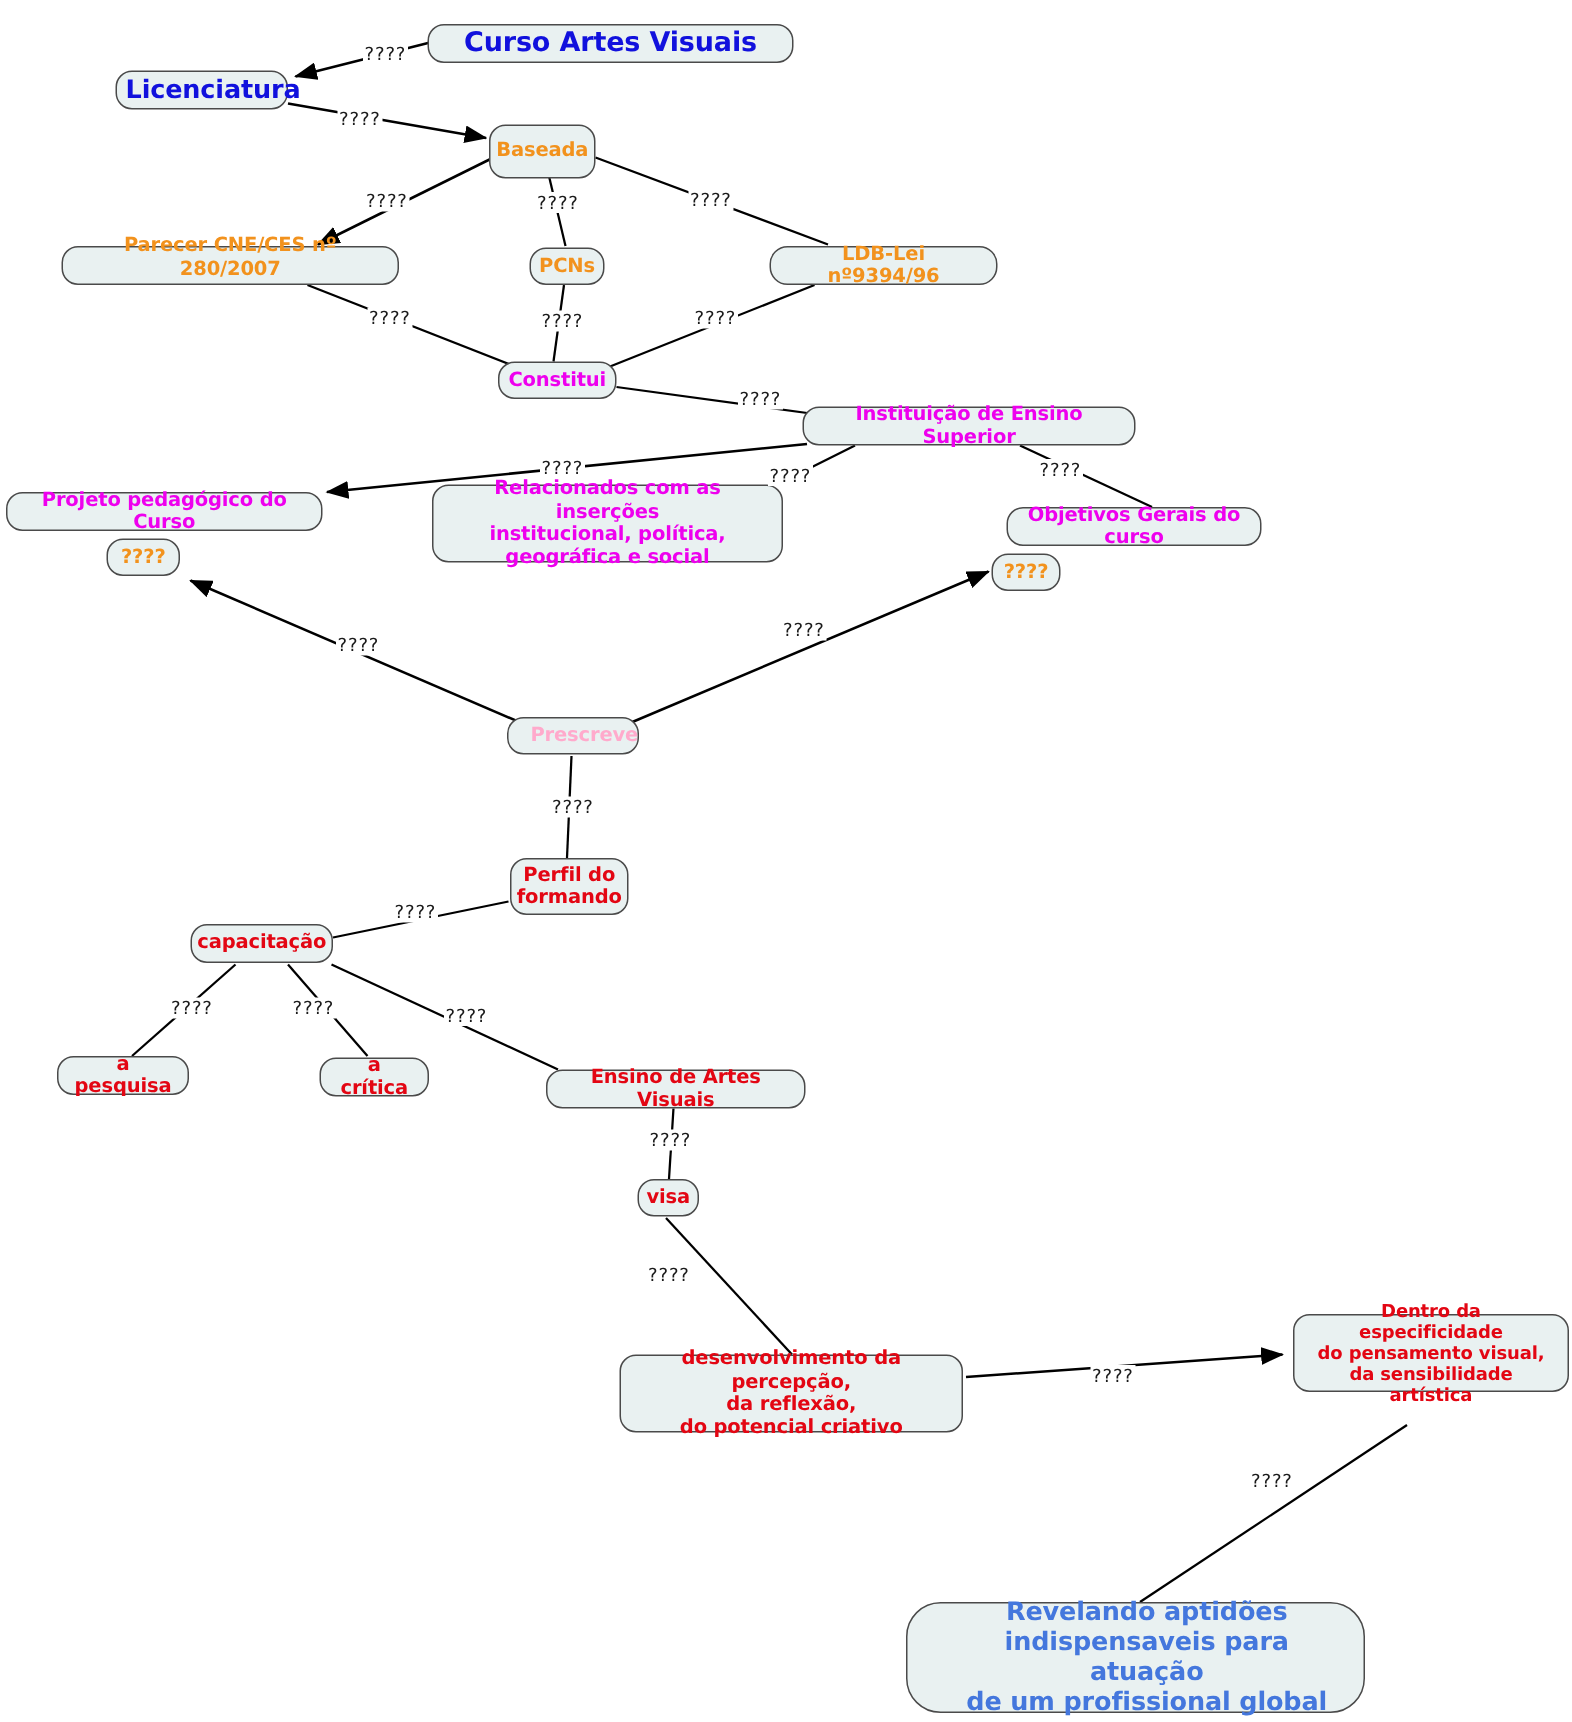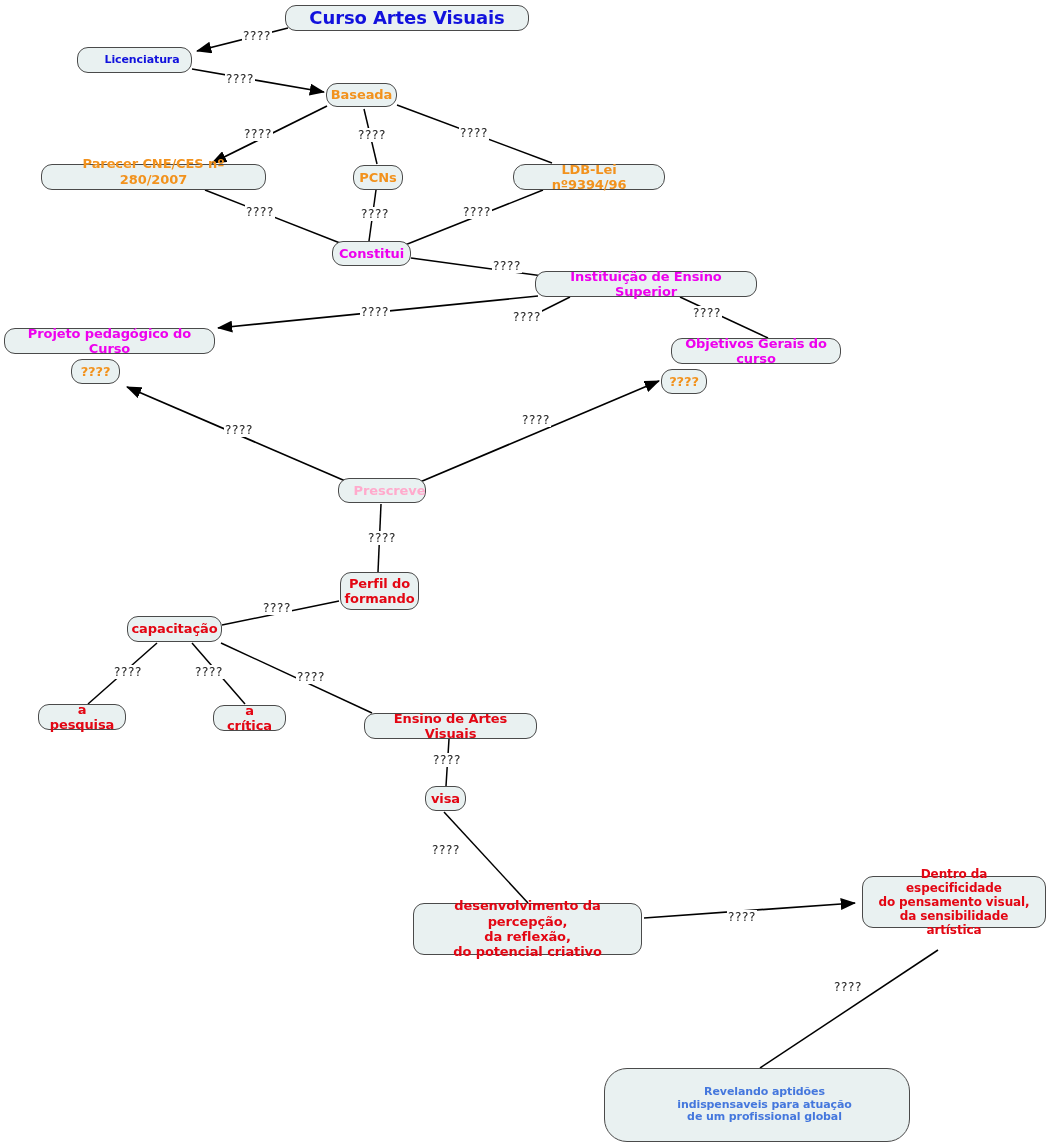--- a/index.html
+++ b/index.html
@@ -43,21 +43,21 @@
     z-index: 3;
   }
   .c-blue   { color: #1111dd; }
   .c-orange { color: #f2921d; }
   .c-magenta{ color: #ee00ee; }
   .c-pink   { color: #ffaacc; }
   .c-red    { color: #e30613; }
   .c-softblue { color: #4477dd; }
 
   .t-title  { font-size: 18px; }
-  .t-big    { font-size: 11px; padding-left: 24px; }
+  .t-big    { font-size: 17px; padding-left: 24px; }
   .t-norm   { font-size: 13px; }
   .t-small  { font-size: 12px; }
 
   .elabel {
     position: absolute;
     font-family: "DejaVu Sans", sans-serif;
     font-size: 12px;
     color: #1a1a1a;
     letter-spacing: 0.6px;
     background: #ffffff;
@@ -118,29 +118,29 @@
 
     <line x1="449" y1="739" x2="446" y2="786" stroke="#000" stroke-width="1.5"></line>
 
     <line x1="444" y1="812" x2="528" y2="903" stroke="#000" stroke-width="1.5"></line>
 
     <line x1="644" y1="918" x2="855" y2="903" stroke="#000" stroke-width="1.7" marker-end="url(#arrowhead)"></line>
 
     <line x1="938" y1="950" x2="760" y2="1068" stroke="#000" stroke-width="1.5"></line>
   </svg>
 
-  <div class="node t-title c-blue" style="left:285px; top:5px; width:244px; height:26px;">
+  <div class="node t-title c-blue" style="left:285px; top:16px; width:244px; height:26px;">
     <span>Curso Artes Visuais</span>
   </div>
 
   <div class="node t-big c-blue" style="left:77px; top:47px; width:115px; height:26px;">
     <span>Licenciatura</span>
   </div>
 
-  <div class="node t-norm c-orange" style="left:326px; top:83px; width:71px; height:24px;">
+  <div class="node t-norm c-orange" style="left:326px; top:83px; width:71px; height:36px;">
     <span>Baseada</span>
   </div>
 
   <div class="node t-norm c-orange" style="left:41px; top:164px; width:225px; height:26px;align-items:flex-end;">
     <span>Parecer CNE/CES nº 280/2007</span>
   </div>
 
   <div class="node t-norm c-orange" style="left:353px; top:165px; width:50px; height:25px;">
     <span>PCNs</span>
   </div>
@@ -154,20 +154,25 @@
   </div>
 
   <div class="node t-norm c-magenta" style="left:535px; top:271px; width:222px; height:26px;">
     <span>Instituição de Ensino Superior</span>
   </div>
 
   <div class="node t-norm c-magenta" style="left:4px; top:328px; width:211px; height:26px;">
     <span>Projeto pedagógico do Curso</span>
   </div>
 
+  <div class="node t-norm c-magenta" style="left:288px; top:323px; width:234px; height:52px;">
+    <span>Relacionados com as inserções
+institucional, política,
+geográfica e social</span>
+  </div>
 
   <div class="node t-norm c-magenta" style="left:671px; top:338px; width:170px; height:26px;">
     <span>Objetivos Gerais do curso</span>
   </div>
 
   <div class="node t-norm c-orange" style="left:71px; top:359px; width:49px; height:25px;">
     <span>????</span>
   </div>
 
   <div class="node t-norm c-orange" style="left:661px; top:369px; width:46px; height:25px;">

